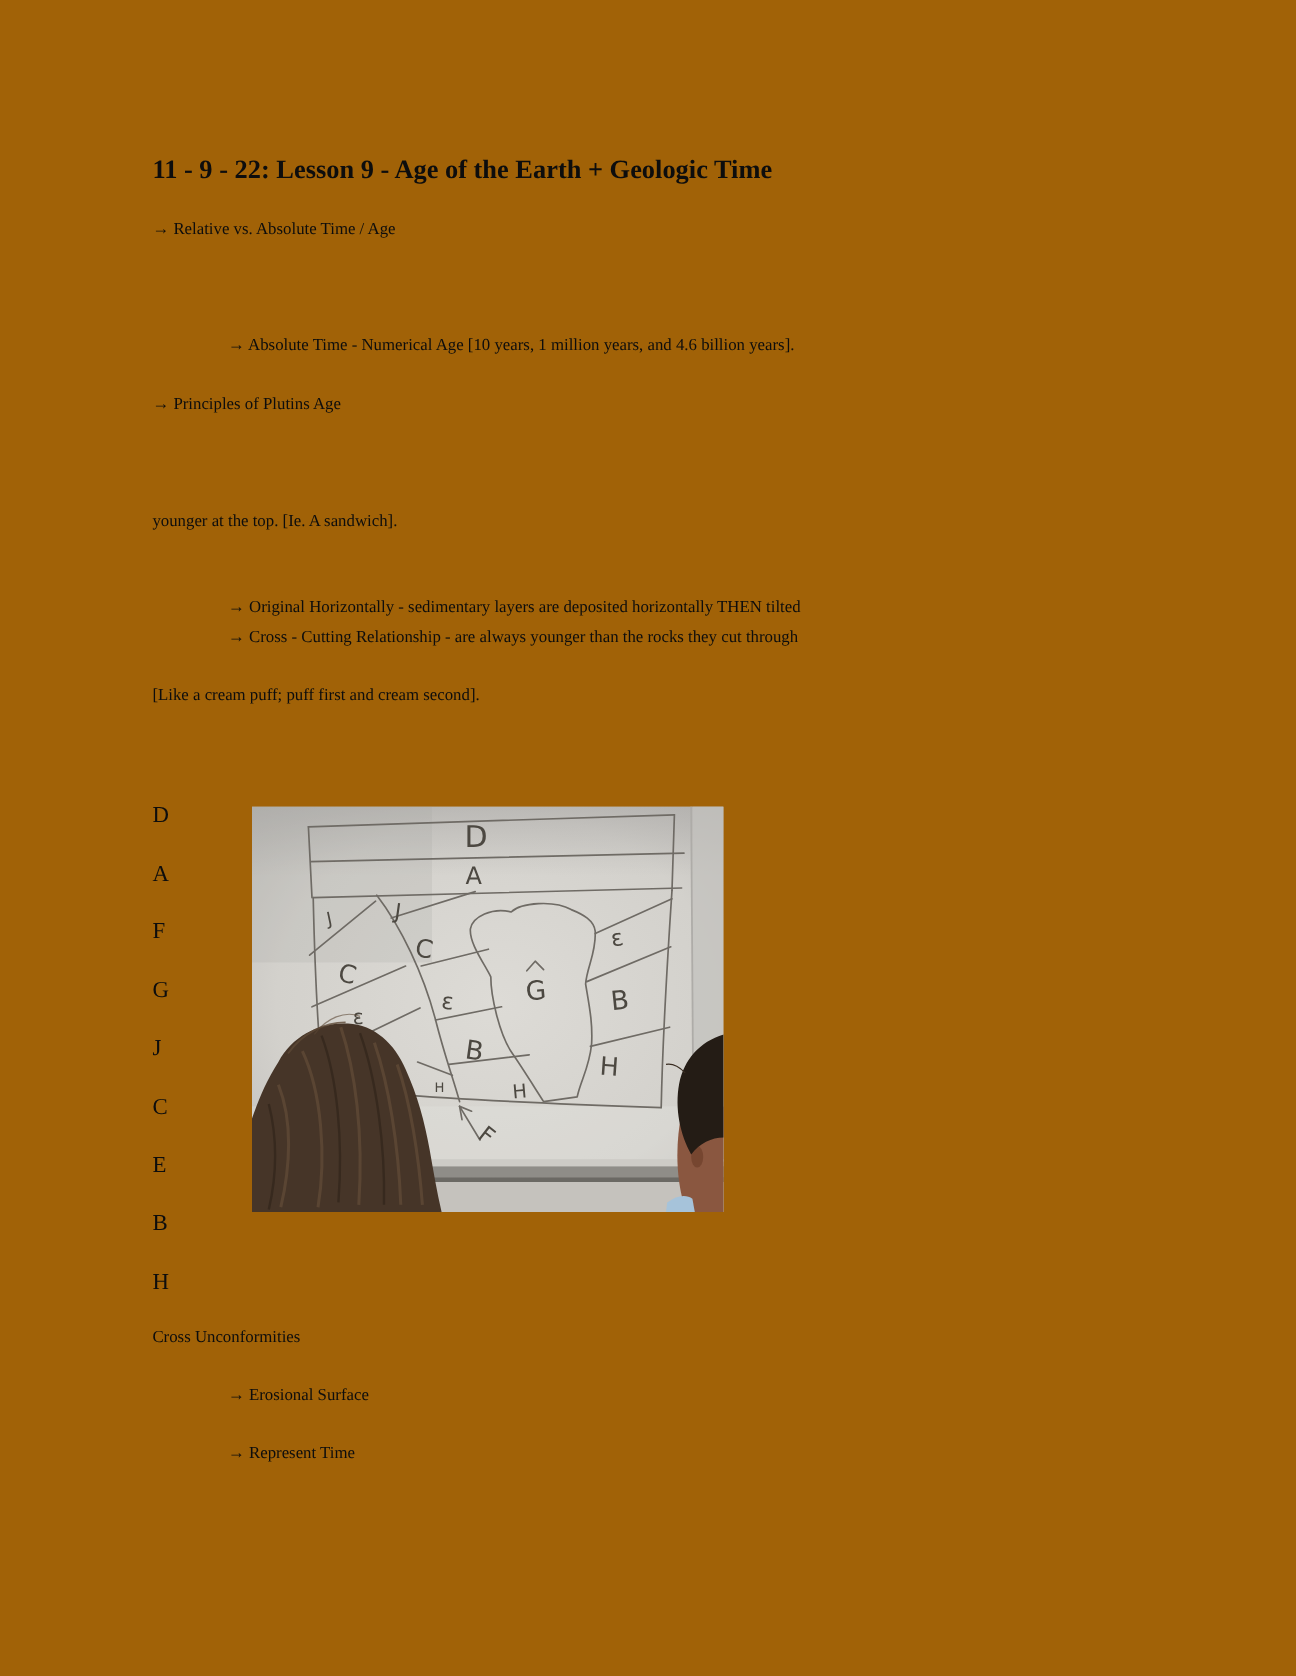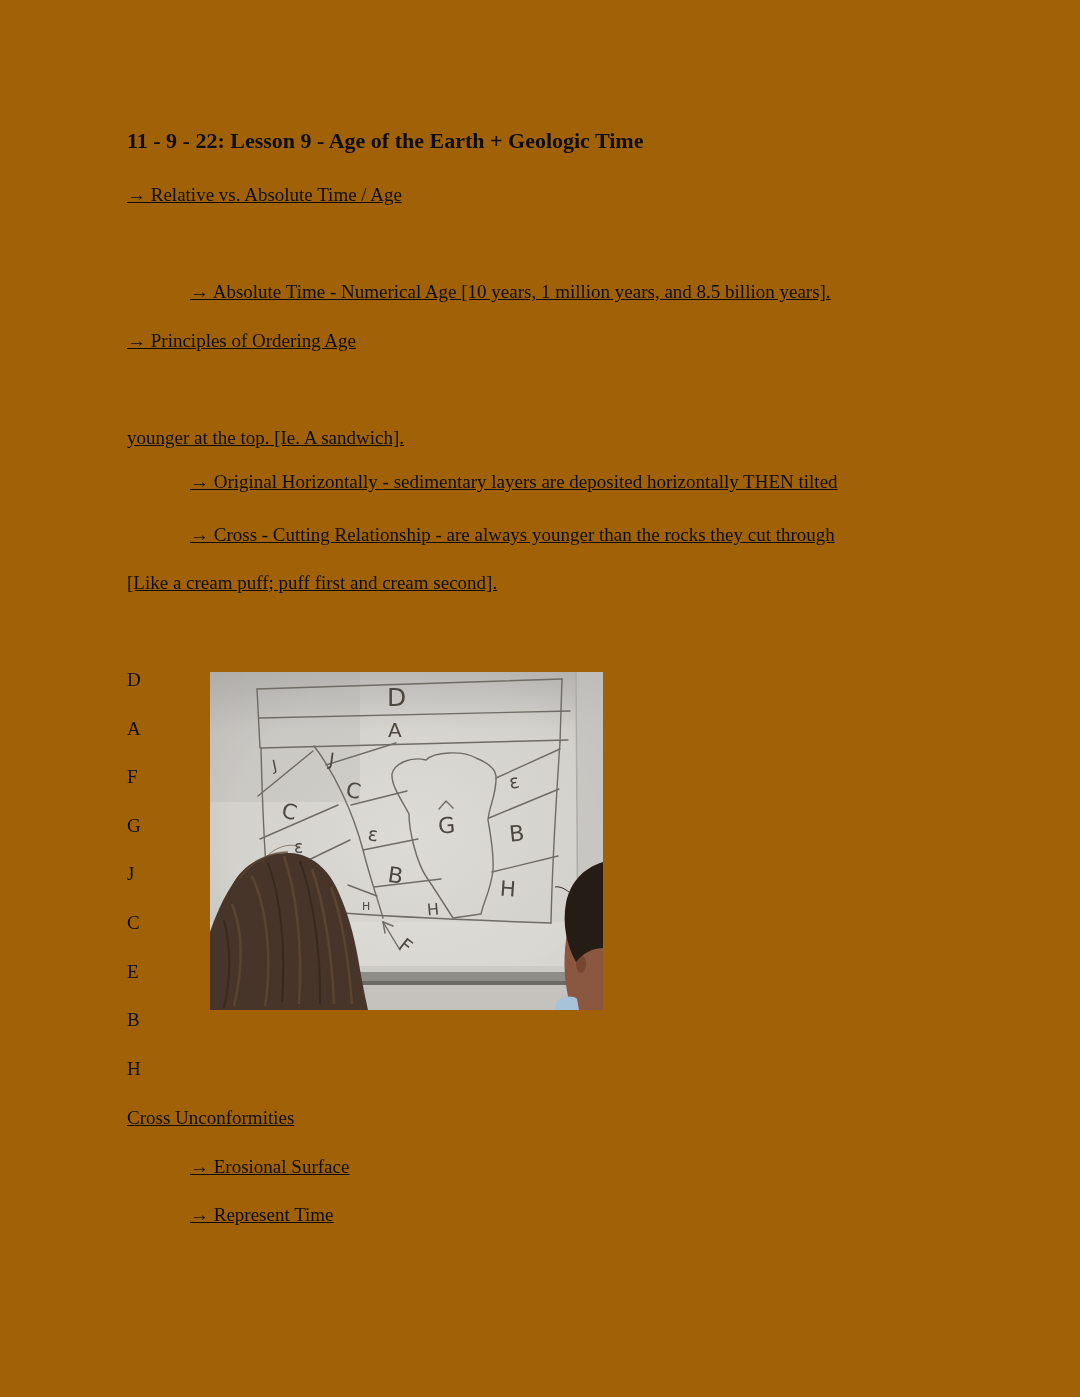--- a/index.html
+++ b/index.html
@@ -5,44 +5,43 @@
   html,body { margin:0; padding:0; background:#ffffff; }
   .page {
     position:relative; width:1080px; height:1397px; background:#a16207;
     font-family:"Liberation Serif", serif; color:#0d0d0d; overflow:hidden;
   }
   .title {
     position:absolute; left:127px; top:128px;
     font-size:22px; font-weight:bold; white-space:nowrap;
   }
   .line {
-    position:absolute; left:127px; font-size:19px; line-height:1;
+    position:absolute; left:127px; font-size:14px; line-height:1;
     white-space:nowrap;
-    text-decoration:underline;
   }
   .line.ind { left:190px; }
   .stack-letter { position:absolute; left:127px; font-size:19px; line-height:1; }
   .photo {
     position:absolute; left:210px; top:672px; width:393px; height:338px;
   }
   .photo svg { display:block; width:100%; height:100%; }
   .wb-label { font-family:"DejaVu Sans", sans-serif; fill:#4c4841; }
 </style>
 </head>
 <body>
 
 <div class="page">
 
   <div class="title">11 - 9 - 22: Lesson 9 - Age of the Earth + Geologic Time</div>
 
   <div class="line" style="top:185px">→ Relative vs. Absolute Time / Age</div>
-  <div class="line ind" style="top:282px">→ Absolute Time - Numerical Age [10 years, 1 million years, and 8.5 billion years].</div>
-  <div class="line" style="top:331px">→ Principles of Ordering Age</div>
+  <div class="line ind" style="top:282px">→ Absolute Time - Numerical Age [10 years, 1 million years, and 4.6 billion years].</div>
+  <div class="line" style="top:331px">→ Principles of Plutins Age</div>
   <div class="line" style="top:428px">younger at the top. [Ie. A sandwich].</div>
-  <div class="line ind" style="top:472px">→ Original Horizontally - sedimentary layers are deposited horizontally THEN tilted</div>
+  <div class="line ind" style="top:500px">→ Original Horizontally - sedimentary layers are deposited horizontally THEN tilted</div>
   <div class="line ind" style="top:525px">→ Cross - Cutting Relationship - are always younger than the rocks they cut through</div>
   <div class="line" style="top:573px">[Like a cream puff; puff first and cream second].</div>
 
   <div class="stack-letter" style="top:670px">D</div>
   <div class="stack-letter" style="top:719px">A</div>
   <div class="stack-letter" style="top:767px">F</div>
   <div class="stack-letter" style="top:816px">G</div>
   <div class="stack-letter" style="top:864px">J</div>
   <div class="stack-letter" style="top:913px">C</div>
   <div class="stack-letter" style="top:962px">E</div>

